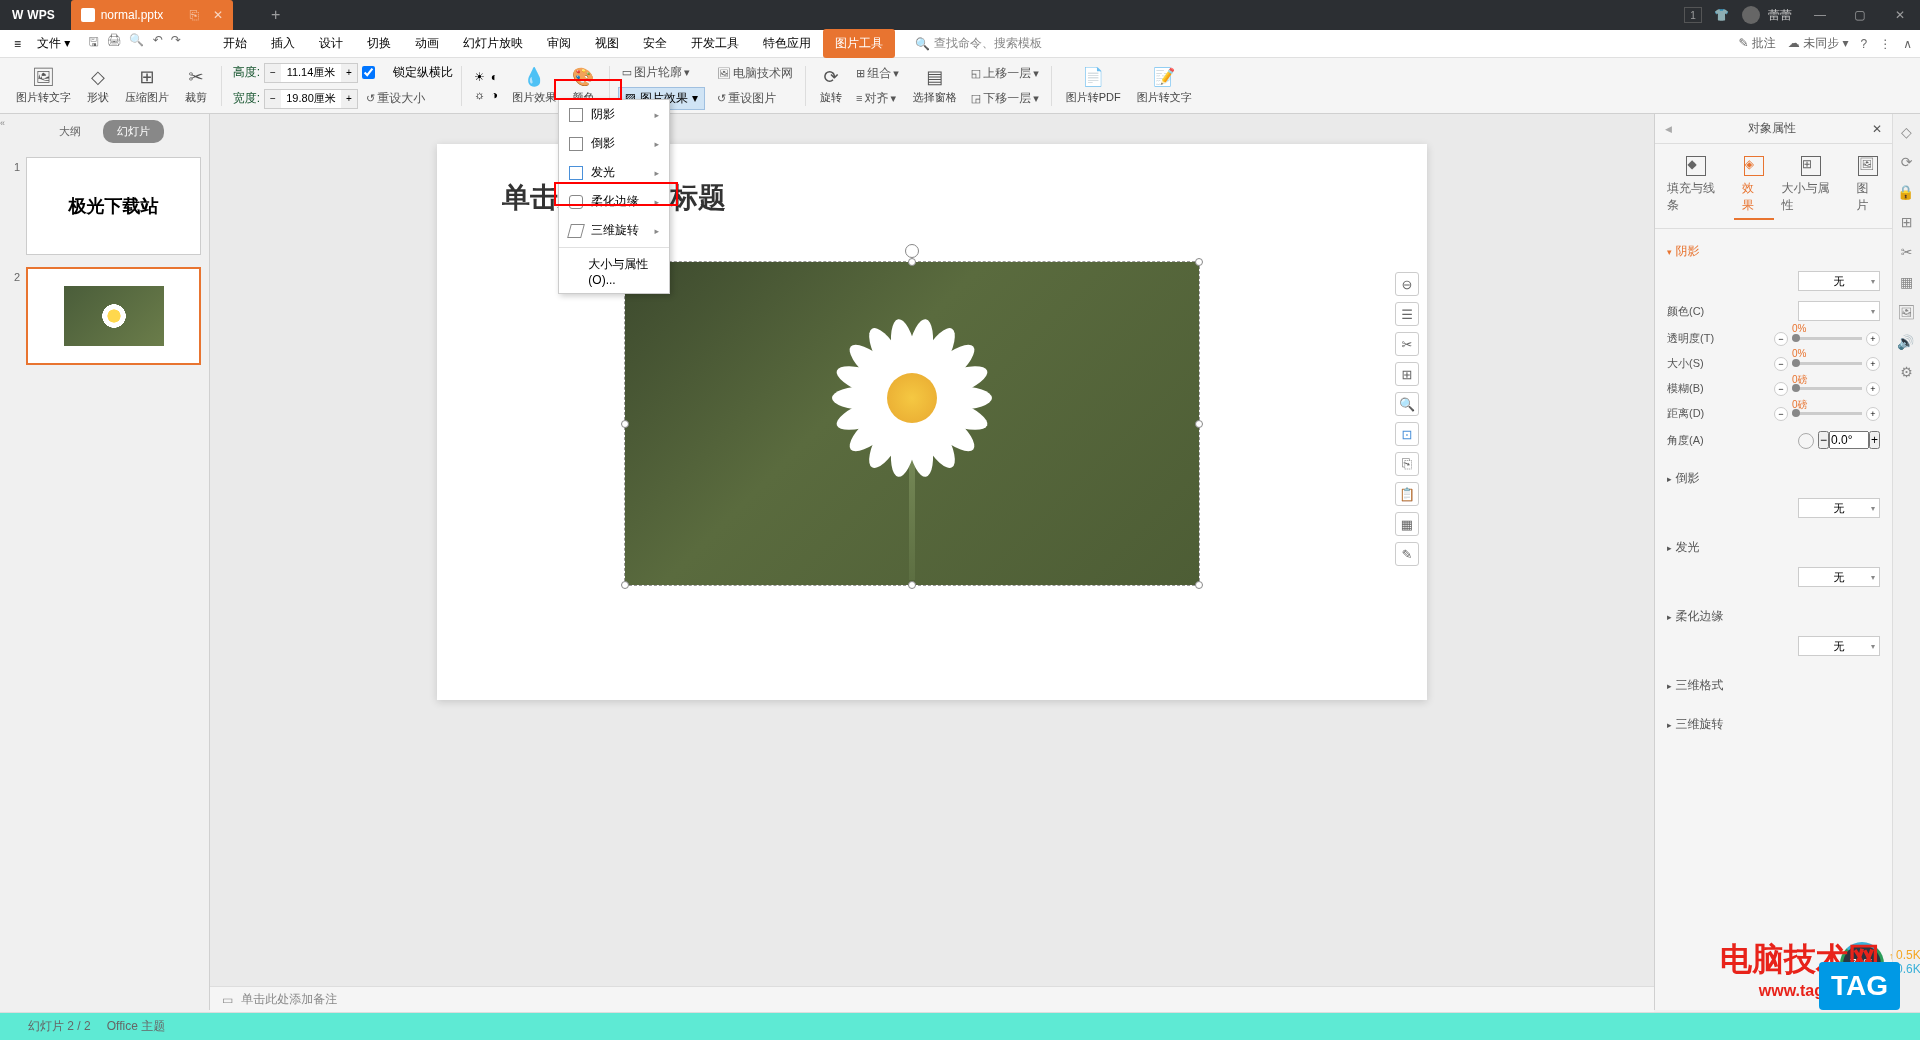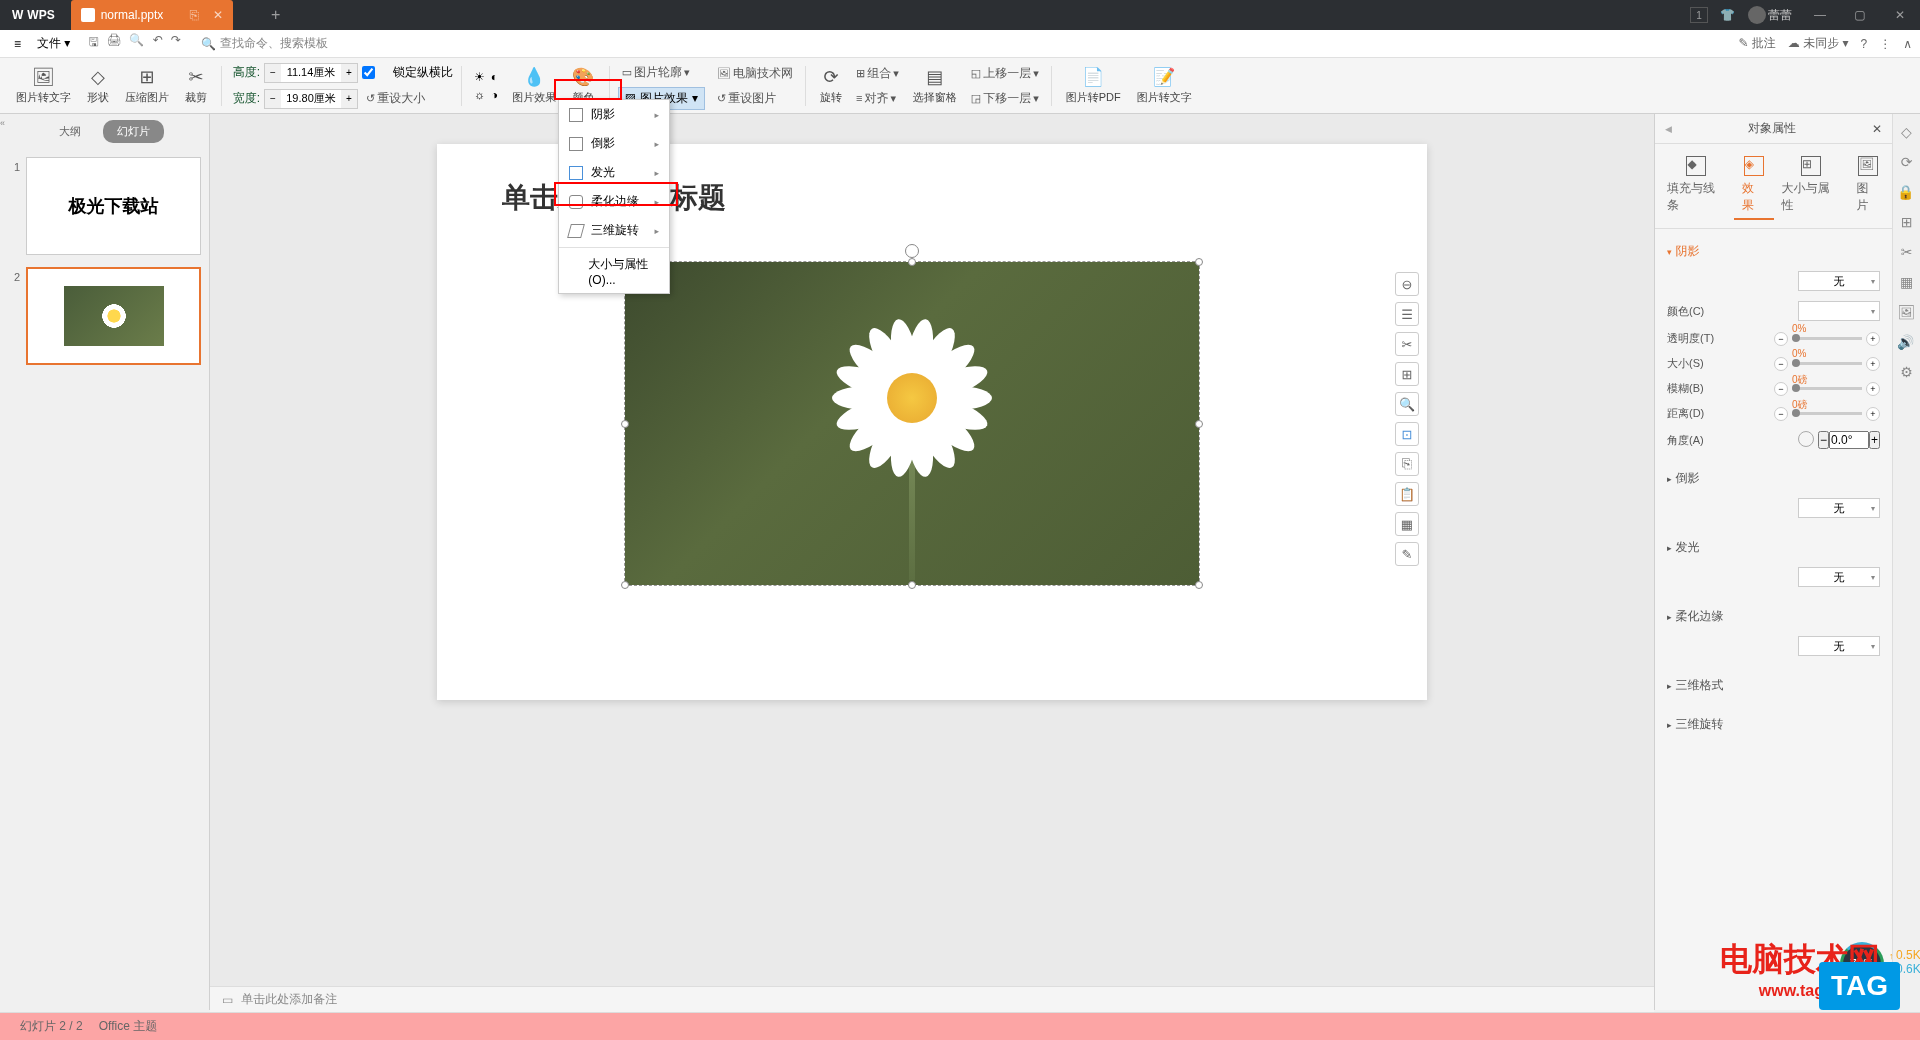--- a/index.html
+++ b/index.html
@@ -7,21 +7,21 @@
 .titlebar{height:30px;background:#2c2f33;display:flex;align-items:center;color:#ccc}
 .titlebar .wps-logo{padding:0 12px;font-weight:bold;color:#fff;display:flex;align-items:center;gap:4px}
 .titlebar .tab{background:#e87430;color:#fff;height:30px;display:flex;align-items:center;padding:0 10px;gap:6px;border-radius:3px 3px 0 0;margin-left:4px}
 .titlebar .tab-icon{width:14px;height:14px;background:#fff;border-radius:2px;display:inline-block}
 .titlebar .tab-close{margin-left:8px;opacity:.7}
 .titlebar .tab-pin{margin-left:20px;opacity:.6}
 .titlebar .add-tab{margin-left:30px;font-size:16px;opacity:.7;padding:0 8px}
 .titlebar .spacer{flex:1}
 .titlebar .win-controls{display:flex;align-items:center;gap:0}
 .titlebar .win-btn{width:40px;height:30px;display:flex;align-items:center;justify-content:center;opacity:.7}
-.titlebar .user{display:flex;align-items:center;gap:2px;margin-right:8px}
+.titlebar .user{display:flex;align-items:center;gap:8px;margin-right:8px}
 .titlebar .user-avatar{width:18px;height:18px;border-radius:50%;background:#666}
 .menubar{height:28px;background:#fff;border-bottom:1px solid #e0e0e0;display:flex;align-items:center;padding:0 8px}
 .menubar .menu-left{display:flex;align-items:center;gap:2px}
 .menubar .hamburger{padding:4px 6px}
 .menubar .file-menu{padding:4px 8px}
 .menubar .qat{display:flex;gap:8px;margin-left:8px}
 .menubar .qat span{opacity:.6}
 .menubar .tabs{display:flex;margin-left:30px;gap:0}
 .menubar .mtab{padding:6px 12px;cursor:pointer}
 .menubar .mtab.active{background:#e87430;color:#fff;border-radius:3px}
@@ -90,21 +90,21 @@
 .props-select{width:82px;height:20px;border:1px solid #ccc;background:#fff;text-align:center;font-size:11px;display:flex;align-items:center;justify-content:center;position:relative}
 .props-select::after{content:"▾";position:absolute;right:4px;font-size:8px;color:#888}
 .props-slider{display:flex;align-items:center;gap:4px}
 .props-slider .track{width:70px;height:3px;background:#ccc;position:relative}
 .props-slider .thumb{width:8px;height:8px;background:#888;border-radius:50%;position:absolute;top:-3px;left:0}
 .props-slider .val{font-size:10px;color:#e87430;position:absolute;top:-14px;left:0}
 .sbtn{width:14px;height:14px;border:1px solid #ccc;border-radius:50%;background:#fff;font-size:9px;line-height:12px;text-align:center}
 .side-rail{width:28px;background:#f0f0f0;border-left:1px solid #ddd;display:flex;flex-direction:column;align-items:center;padding-top:10px;gap:14px}
 .side-rail span{color:#888;font-size:14px}
 .notes-bar{position:absolute;bottom:28px;left:210px;right:266px;height:26px;background:#f5f5f5;border-top:1px solid #ddd;display:flex;align-items:center;padding:0 12px;gap:8px;color:#888;font-size:11px}
-.status-bar{position:absolute;bottom:0;left:0;right:0;height:28px;background:#fca5a5;border-top:1px solid #ddd;display:flex;align-items:center;padding:0 20px;gap:16px;color:#666;font-size:11px}
+.status-bar{position:absolute;bottom:0;left:0;right:0;height:28px;background:#5eead4;border-top:1px solid #ddd;display:flex;align-items:center;padding:0 28px;gap:16px;color:#666;font-size:11px}
 .watermark{position:absolute;right:40px;bottom:40px;z-index:200;text-align:right}
 .watermark .line1{color:#e8231a;font-size:32px;font-weight:bold}
 .watermark .line2{color:#e8231a;font-size:16px;font-weight:bold}
 .watermark .tag{position:absolute;right:-20px;bottom:-10px;background:#0099e5;color:#fff;font-size:28px;font-weight:bold;padding:8px 12px;border-radius:4px}
 .net-indicator{position:absolute;right:20px;bottom:50px;width:60px;height:48px;z-index:199}
 .net-circle{width:44px;height:44px;border:3px solid #2a9d5a;border-top-color:#3ab0d8;border-radius:50%;display:flex;align-items:center;justify-content:center;color:#fff;font-size:13px;background:#2a3540}
 .net-speed{position:absolute;right:-30px;top:6px;font-size:9px;color:#f5a623}
 .net-speed2{position:absolute;right:-30px;top:20px;font-size:9px;color:#3ab0d8}
 .collapse-btn{position:absolute;left:0;top:4px;width:12px;font-size:9px;color:#888}
 </style>
@@ -141,20 +141,34 @@
   <div class="menu-left">
     <span class="hamburger">≡</span>
     <span class="file-menu"><span>文件</span> ▾</span>
     <div class="qat">
       <span>🖫</span>
       <span>🖨</span>
       <span>🔍</span>
       <span>↶</span>
       <span>↷</span>
     </div>
+  </div>
+  <div class="tabs">
+    <span class="mtab">开始</span>
+    <span class="mtab">插入</span>
+    <span class="mtab">设计</span>
+    <span class="mtab">切换</span>
+    <span class="mtab">动画</span>
+    <span class="mtab">幻灯片放映</span>
+    <span class="mtab">审阅</span>
+    <span class="mtab">视图</span>
+    <span class="mtab">安全</span>
+    <span class="mtab">开发工具</span>
+    <span class="mtab">特色应用</span>
+    <span class="mtab active">图片工具</span>
   </div>
   <div class="search-area">
     <span>🔍</span>
     <span>查找命令、搜索模板</span>
   </div>
   <div class="right">
     <span>✎ <span>批注</span></span>
     <span>☁ <span>未同步</span> ▾</span>
     <span>?</span>
     <span>⋮</span>
@@ -444,21 +458,21 @@
               <span class="sbtn">−</span>
               <div class="track">
                 <span class="val">0磅</span>
                 <div class="thumb"></div>
               </div>
               <span class="sbtn">+</span>
             </div>
           </div>
         <div class="props-row">
             <label>角度(A)</label>
-            <div style="display:flex;gap:4px;align-items:flex-start">
+            <div style="display:flex;gap:4px;align-items:flex-end">
               <span style="width:16px;height:16px;border:1px solid #aaa;border-radius:50%;display:inline-block"></span>
               <div class="spinner"><button>−</button><input style="width: 40px;" value="0.0°"><button>+</button></div>
             </div>
           </div>
       </div>
       <div class="props-section">
           <div class="props-sec-title collapsed">倒影</div>
           <div class="props-row">
             <span></span>
             <div class="props-select">无</div>

